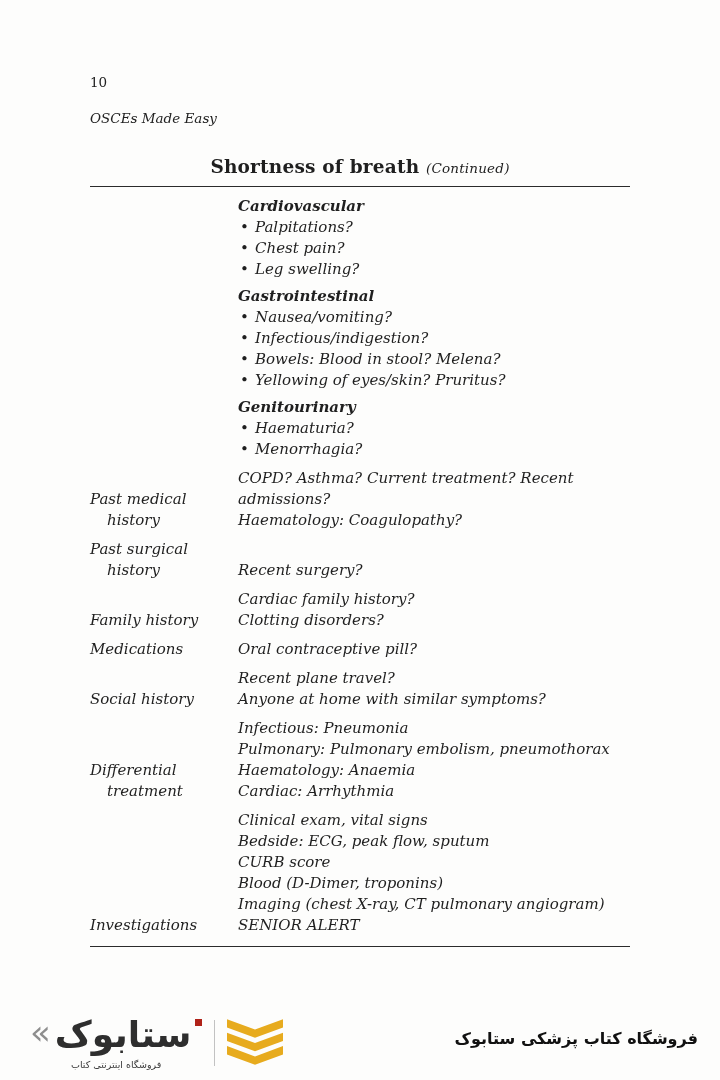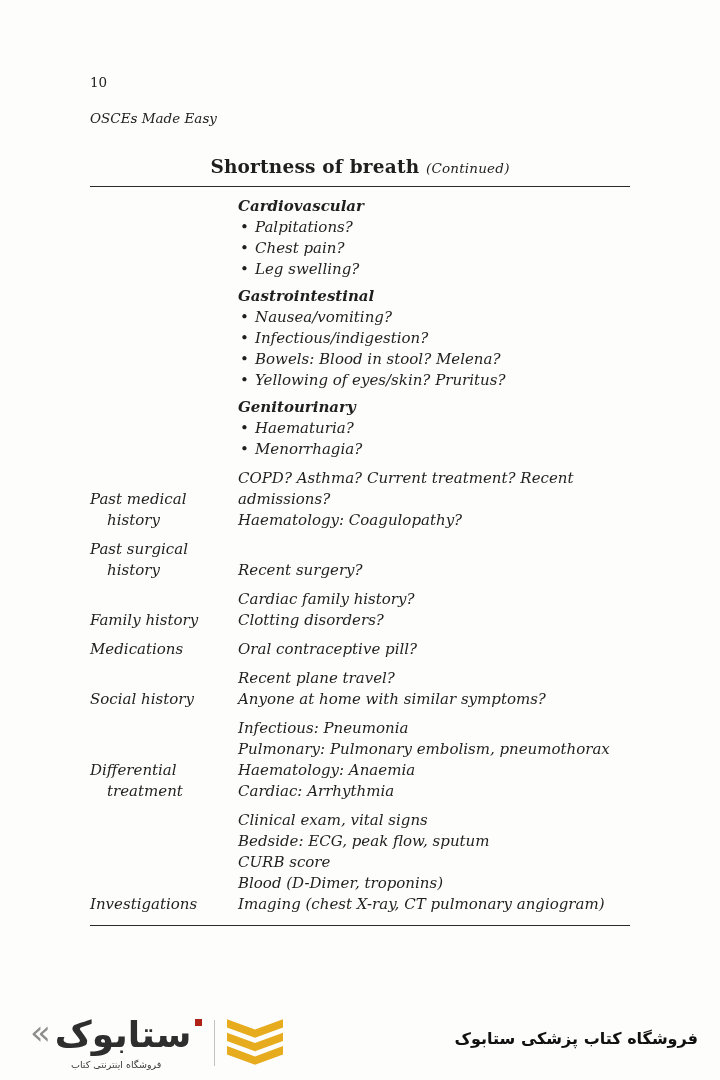--- a/index.html
+++ b/index.html
@@ -185,20 +185,21 @@
     </div>
 
     <div class="t-row">
       <div class="t-label">Investigations</div>
       <div class="t-content">
         <div class="content-line">Clinical exam, vital signs</div>
         <div class="content-line">Bedside: ECG, peak flow, sputum</div>
         <div class="content-line">CURB score</div>
         <div class="content-line">Blood (D-Dimer, troponins)</div>
         <div class="content-line">Imaging (chest X-ray, CT pulmonary angiogram)</div>
+        <div class="content-line">SENIOR ALERT</div>
       </div>
     </div>
 
   </div>
 
   <hr class="rule bottom">
 
 </div>
 
 <div class="footer">

